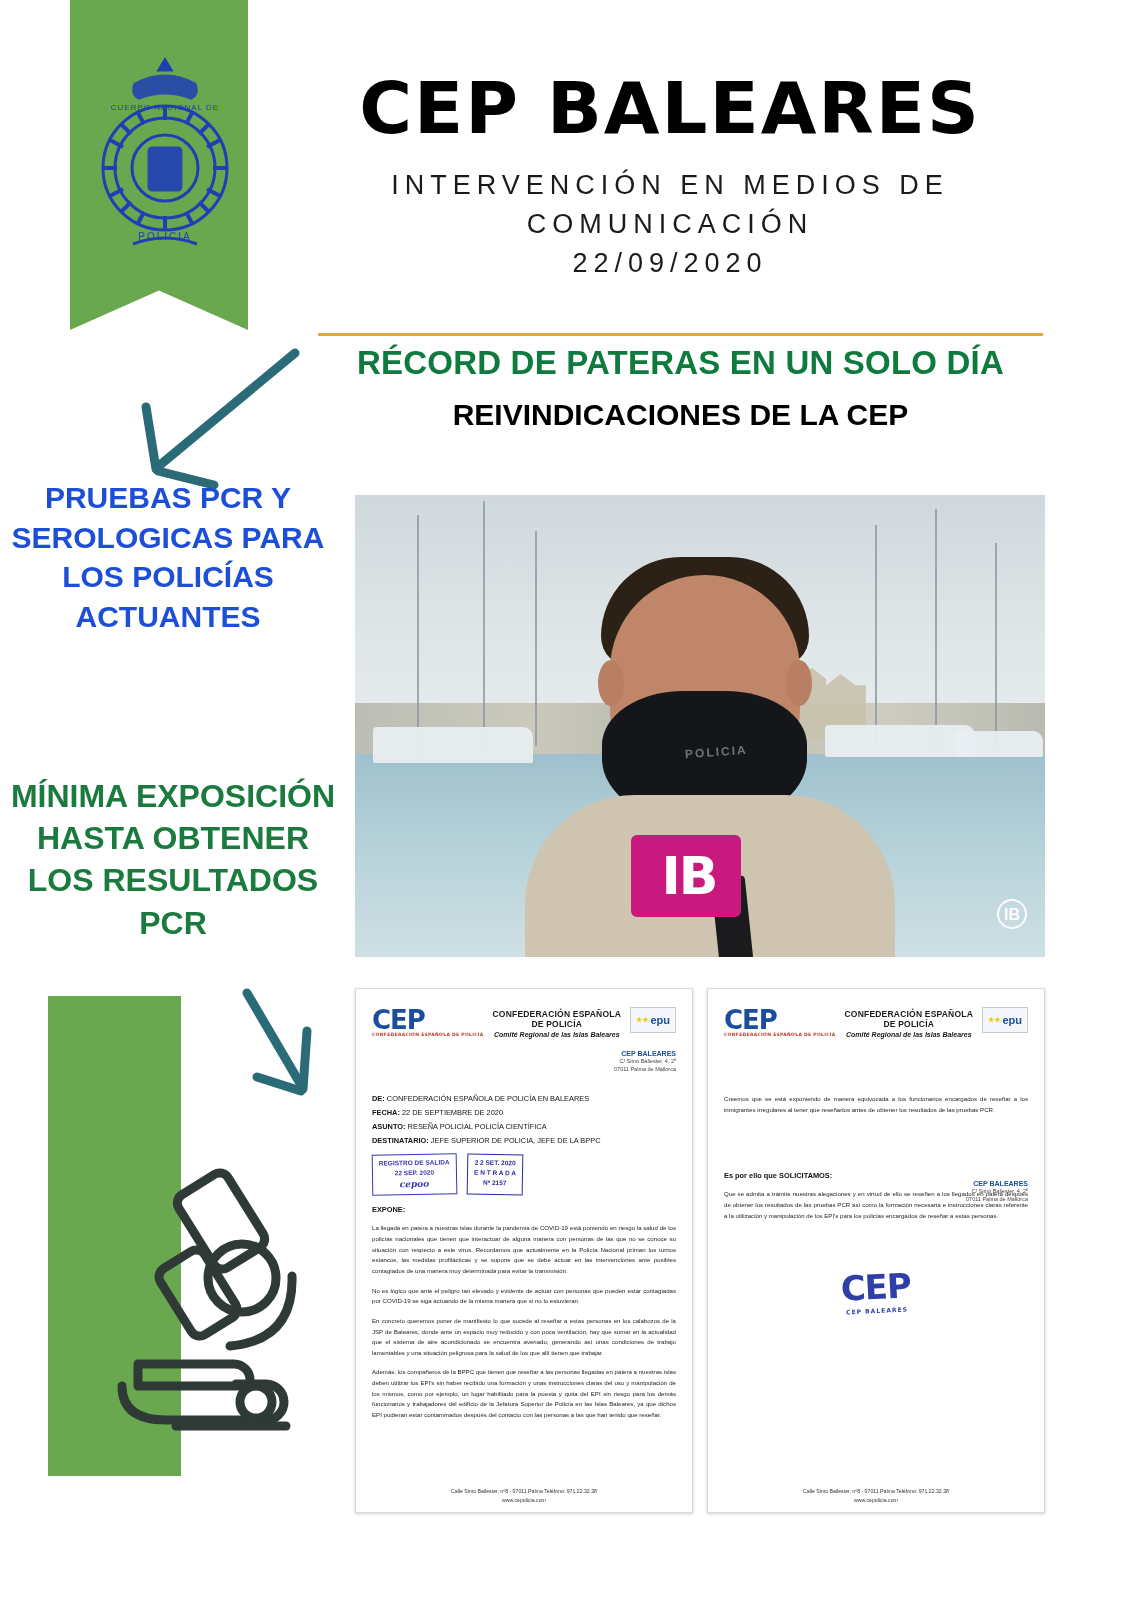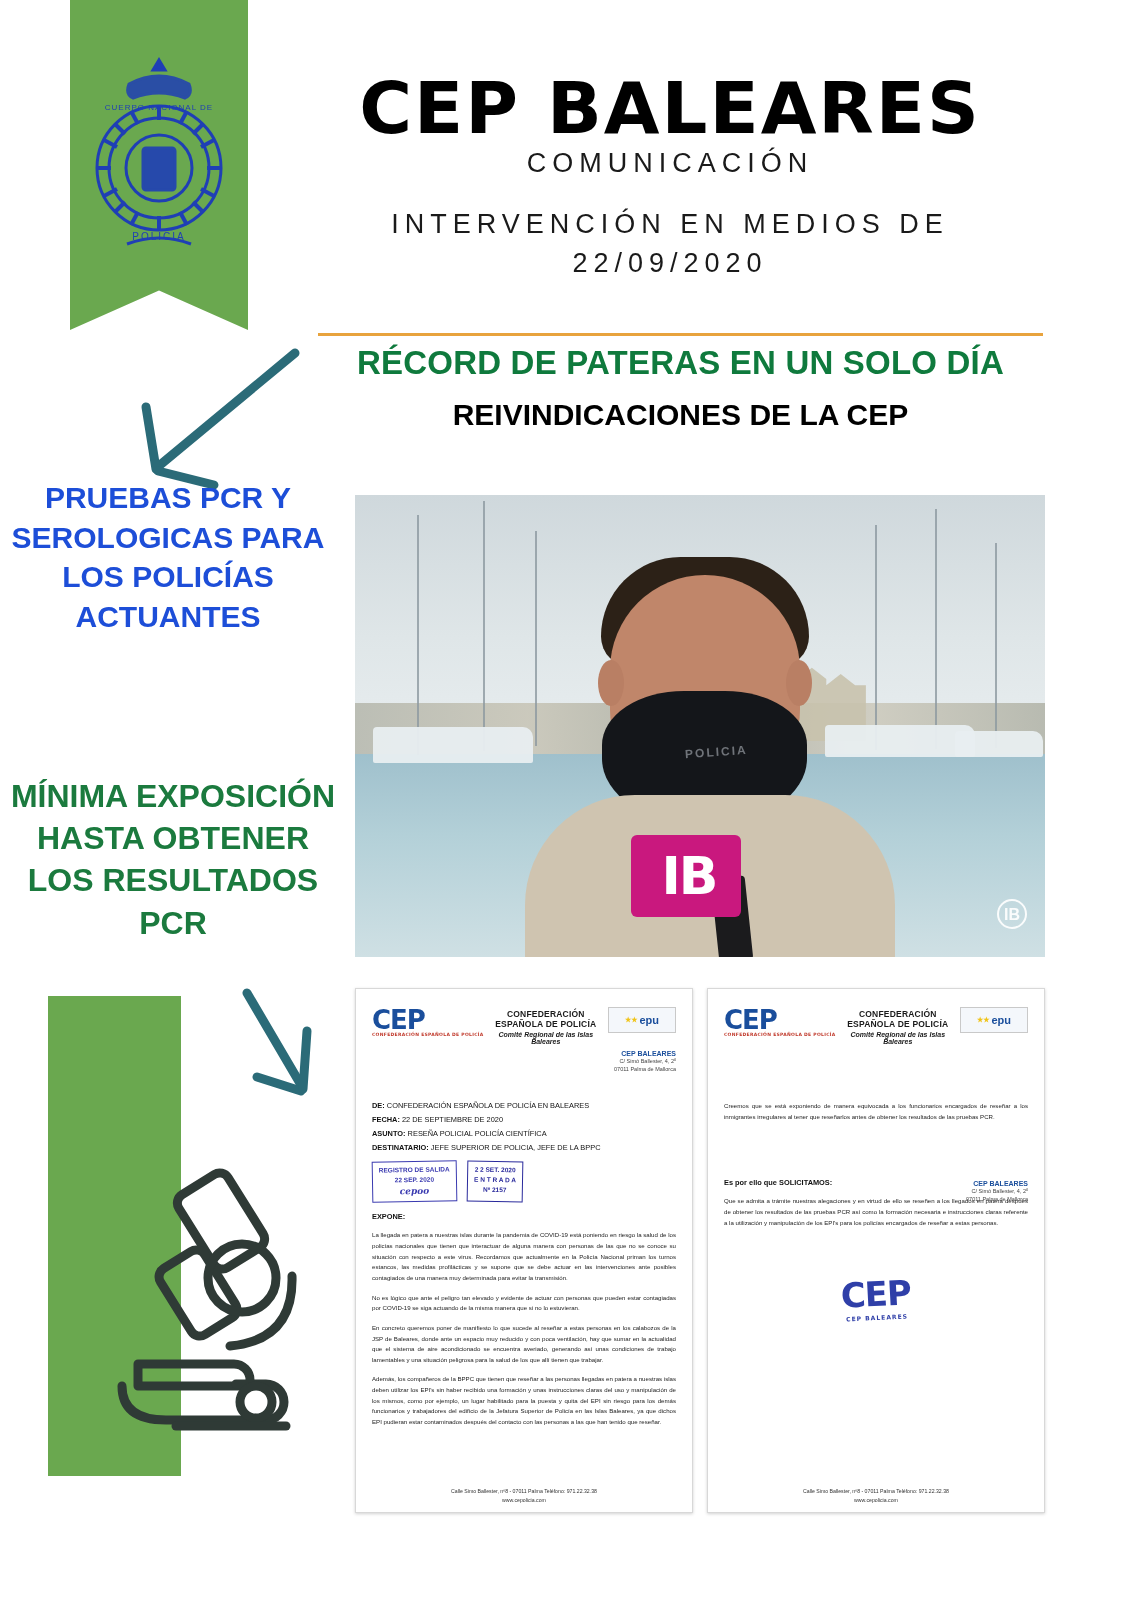--- a/index.html
+++ b/index.html
@@ -28,21 +28,21 @@
     position: absolute;
     left: 70px;
     top: 0;
     width: 178px;
     height: 330px;
     background: #6aa84f;
     clip-path: polygon(0 0, 100% 0, 100% 100%, 50% 88%, 0 100%);
   }
   .crest {
     position: absolute;
-    left: 83px;
+    left: 89px;
     top: 48px;
     width: 152px;
     height: 235px;
   }
   .crest svg { display:block; }
 
   .brand {
     position: absolute;
     left: 300px;
     top: 72px;
@@ -238,21 +238,21 @@
   .cep-logo {
     font-family:"DejaVu Sans", sans-serif;
     font-weight:700; font-size:26px; color:#1a4e9c; line-height:1;
     letter-spacing:-1px;
   }
   .cep-logo small { display:block; font-size:4.5px; color:#c0392b; letter-spacing:.3px; font-weight:700;}
   .doc-org { text-align:center; flex:1; padding: 2px 6px 0 6px; }
   .doc-org-1 { font-size:8.5px; font-weight:700; color:#1a1a1a; letter-spacing:.2px;}
   .doc-org-2 { font-size:7px; font-style:italic; font-weight:700; color:#1a1a1a; margin-top:2px;}
   .epu {
-    width:68px; height:26px; border:1px solid #c9c9c9;
+    width:46px; height:26px; border:1px solid #c9c9c9;
     display:flex; align-items:center; justify-content:center;
     font-size:11px; font-weight:700; color:#1a4e9c; background:#f4f7fb;
   }
   .epu .stars { color:#f0c419; font-size:7px; margin-right:2px; }
   .addr-badge {
     position:absolute; right:16px; top:60px; text-align:right;
     font-size:5.5px; color:#444; line-height:1.35;
   }
   .addr-badge b { color:#1a4e9c; font-size:7px; }
   .meta { margin-top: 54px; font-size: 7.4px; line-height: 1.9; color:#111; font-weight:700; }
@@ -317,22 +317,22 @@
           <rect x="60" y="100" width="32" height="42" rx="3" fill="#1f3fb5" opacity=".9"></rect>
           <path d="M44 196 q32 -12 64 0" stroke-width="3"></path>
         </g>
         <text x="76" y="62" text-anchor="middle" font-family="Liberation Sans, sans-serif" font-size="8" fill="#1f3fb5" letter-spacing="1">CUERPO NACIONAL DE</text>
         <text x="76" y="192" text-anchor="middle" font-family="Liberation Sans, sans-serif" font-size="10" fill="#1f3fb5" letter-spacing="2">POLICIA</text>
       </svg>
     </div>
 
     <div class="brand">
       <div class="brand-title">CEP BALEARES</div>
+      <div class="brand-sub">INTERVENCIÓN EN MEDIOS DE</div>
       <div class="brand-sub" style="margin-top:0">COMUNICACIÓN</div>
-      <div class="brand-sub">INTERVENCIÓN EN MEDIOS DE</div>
       <div class="brand-date">22/09/2020</div>
     </div>
   </div>
 
   <div class="rule"></div>
 
   <div class="headline-block">
     <div class="headline-1">RÉCORD DE PATERAS EN UN SOLO DÍA</div>
     <div class="headline-2">REIVINDICACIONES DE LA CEP</div>
   </div>

